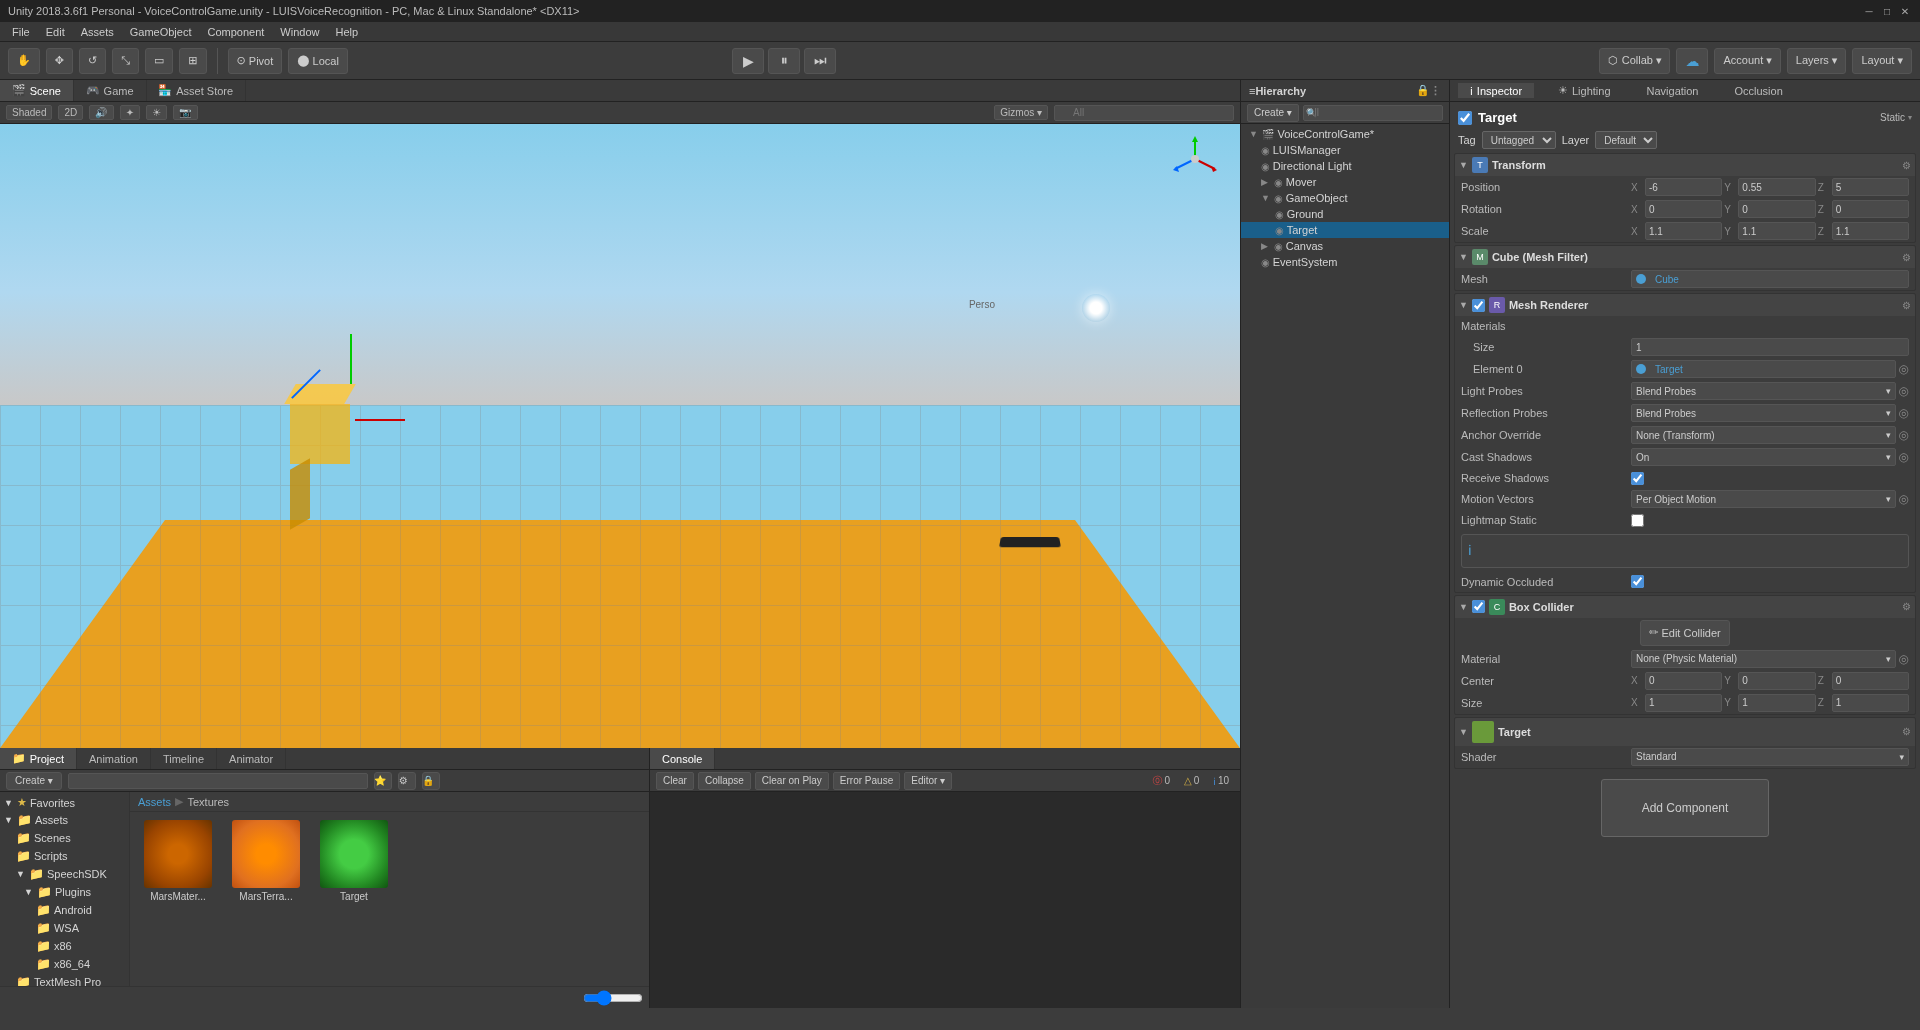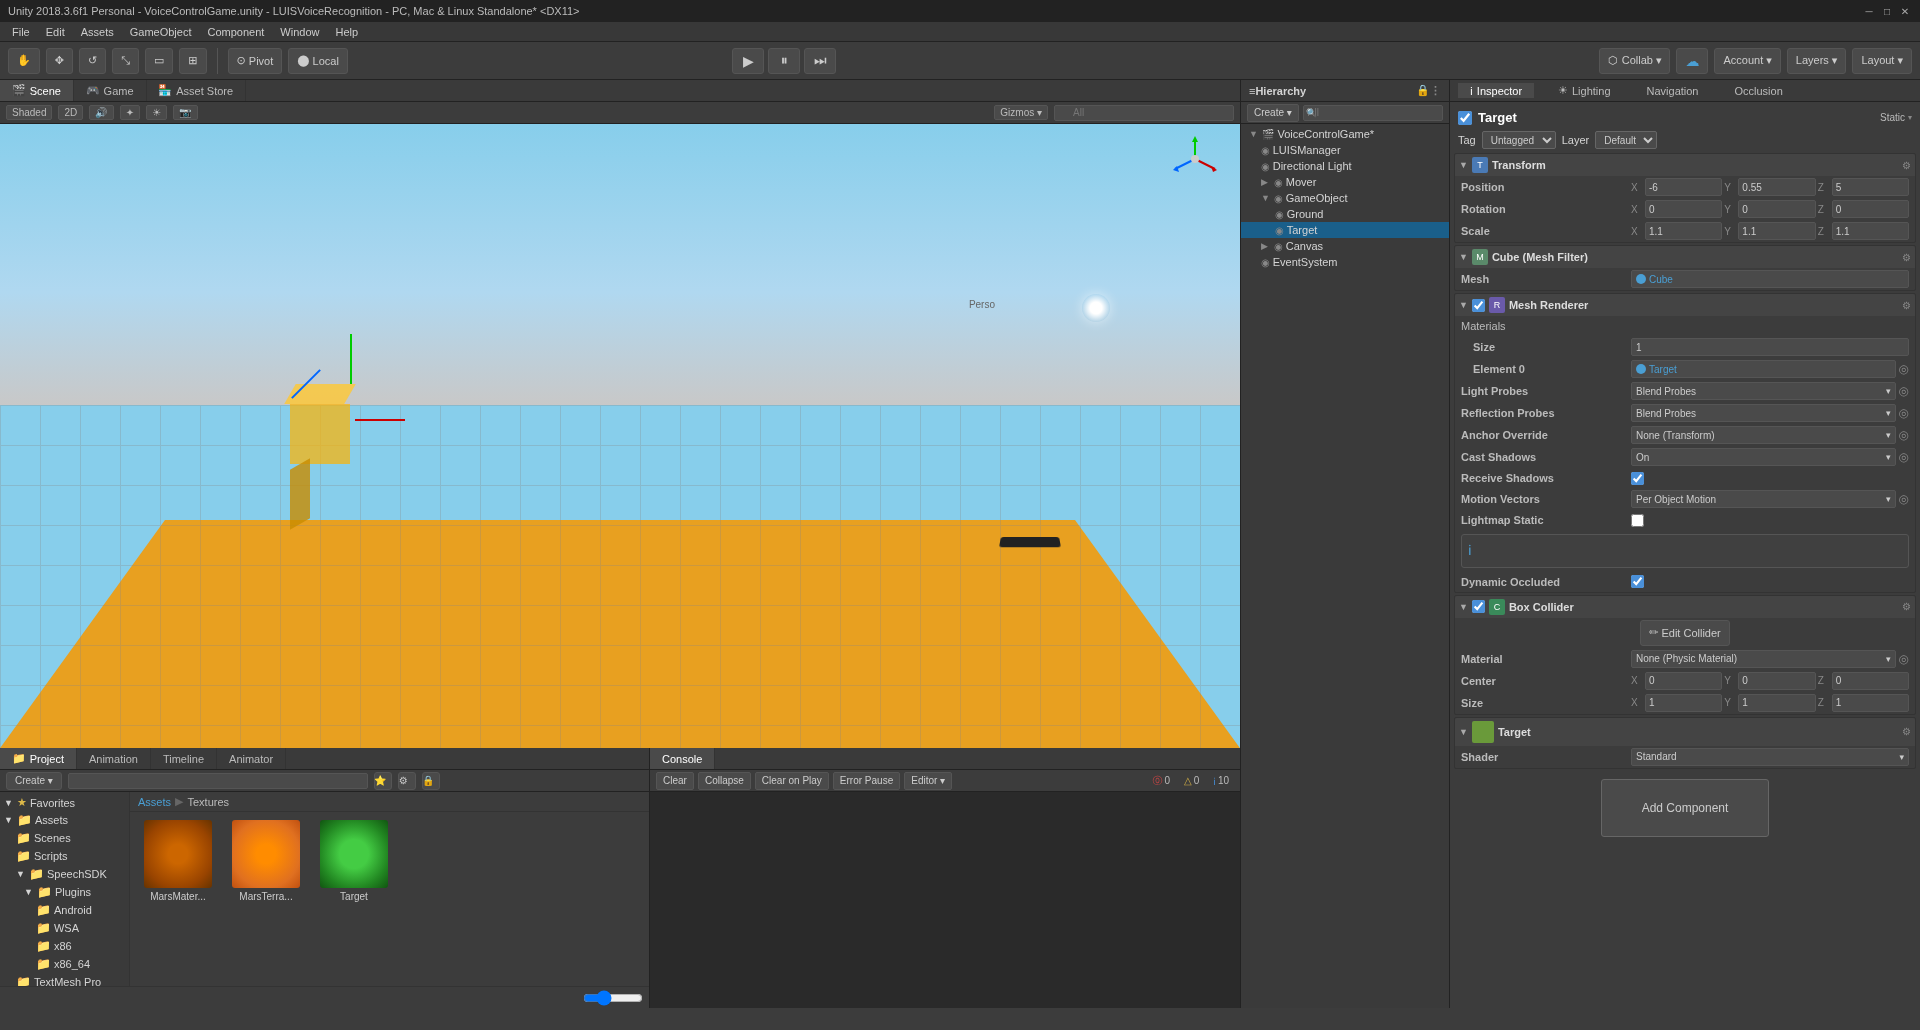--- a/index.html
+++ b/index.html
@@ -114,30 +114,30 @@
     .comp-icon.mesh { background: #5a8a6a; }
     .comp-icon.renderer { background: #6a5aaa; }
     .comp-icon.collider { background: #3a8a5a; }
     .comp-icon.material { background: #8a6a3a; }
     .comp-checkbox { width: 13px; height: 13px; accent-color: #4a90d9; }
     .comp-title { font-size: 11px; font-weight: bold; color: #ddd; flex: 1; }
     .comp-actions { margin-left: auto; display: flex; gap: 4px; }
     .comp-action-btn { font-size: 10px; color: #888; cursor: pointer; }
 
     .prop-row { display: flex; align-items: center; padding: 2px 6px; min-height: 20px; }
-    .prop-label { width: 170px; font-size: 11px; color: #bbb; flex-shrink: 0; font-weight: bold; }
+    .prop-label { width: 170px; font-size: 11px; color: #bbb; flex-shrink: 0; }
     .prop-value { flex: 1; display: flex; align-items: center; gap: 3px; }
     .prop-input { background: #4a4a4a; border: 1px solid #555; border-radius: 2px; color: #ccc; padding: 1px 4px; font-size: 10px; height: 18px; flex: 1; min-width: 0; }
     .prop-xyz { display: flex; gap: 2px; flex: 1; }
     .prop-xyz-item { display: flex; align-items: center; gap: 2px; flex: 1; }
     .prop-xyz-label { font-size: 10px; color: #888; width: 12px; }
     .prop-xyz-input { background: #4a4a4a; border: 1px solid #555; border-radius: 2px; color: #ccc; padding: 1px 3px; font-size: 10px; height: 18px; flex: 1; min-width: 0; width: 45px; }
     .prop-dropdown { background: #4a4a4a; border: 1px solid #555; border-radius: 2px; color: #ccc; padding: 1px 4px; font-size: 10px; height: 18px; flex: 1; display: flex; align-items: center; justify-content: space-between; cursor: pointer; }
     .prop-checkbox { width: 13px; height: 13px; accent-color: #4a90d9; }
-    .prop-obj-ref { background: #4a4a4a; border: 1px solid #555; border-radius: 2px; color: #4a9fd4; padding: 1px 4px; font-size: 10px; height: 18px; flex: 1; display: flex; align-items: center; gap: 3px; }
+    .prop-obj-ref { background: #4a4a4a; border: 1px solid #555; border-radius: 2px; color: #4a9fd4; padding: 1px 4px; font-size: 10px; height: 18px; flex: 1; display: flex; align-items: center; gap: 9px; }
     .obj-ref-circle { width: 10px; height: 10px; border-radius: 50%; background: #4a9fd4; flex-shrink: 0; }
 
     .insp-info-box { margin: 4px 6px; padding: 6px; background: #404040; border: 1px solid #555; border-radius: 3px; display: flex; gap: 6px; font-size: 10px; color: #bbb; line-height: 1.4; }
     .info-icon { font-size: 14px; color: #4a9fd4; flex-shrink: 0; }
 
     .add-component-btn { display: flex; justify-content: center; padding: 8px; }
     .add-comp-inner { background: #4a4a4a; border: 1px solid #666; border-radius: 3px; padding: 21px 40px; cursor: pointer; font-size: 12px; color: #ccc; }
 
     
     ::-webkit-scrollbar { width: 8px; height: 8px; }

